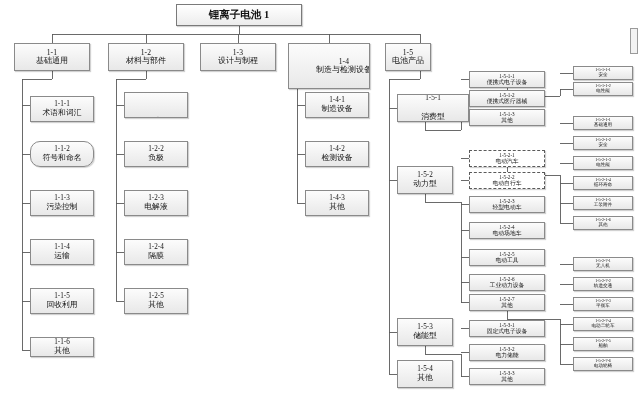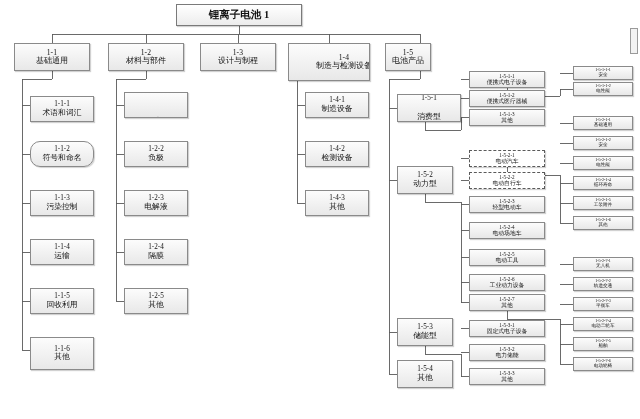--- a/index.html
+++ b/index.html
@@ -151,21 +151,21 @@
         <span class="name">基础通用</span>
       </div>
       <div class="node lv-1" style="left: 108px; top: 43px; width: 76px; height: 28px;">
         <span class="code">1-2</span>
         <span class="name">材料与部件</span>
       </div>
       <div class="node lv-1" style="left: 200px; top: 43px; width: 76px; height: 28px;">
         <span class="code">1-3</span>
         <span class="name">设计与制程</span>
       </div>
-      <div class="node lv-1" style="left: 288px; top: 43px; width: 82px; height: 38px; padding-left: 30px;">
+      <div class="node lv-1" style="left: 288px; top: 43px; width: 82px; height: 46px; padding-left: 30px;">
         <span class="code">1-4</span>
         <span class="name">制造与检测设备</span>
       </div>
       <div class="node lv-1" style="left: 385px; top: 43px; width: 46px; height: 28px;">
         <span class="code">1-5</span>
         <span class="name">电池产品</span>
       </div>
       <div class="node lv-2" style="left: 30px; top: 96px; width: 64px; height: 26px;">
         <span class="code">1-1-1</span>
         <span class="name">术语和词汇</span>
@@ -179,21 +179,21 @@
         <span class="name">污染控制</span>
       </div>
       <div class="node lv-2" style="left: 30px; top: 239px; width: 64px; height: 26px;">
         <span class="code">1-1-4</span>
         <span class="name">运输</span>
       </div>
       <div class="node lv-2" style="left: 30px; top: 288px; width: 64px; height: 26px;">
         <span class="code">1-1-5</span>
         <span class="name">回收利用</span>
       </div>
-      <div class="node lv-2" style="left: 30px; top: 337px; width: 64px; height: 33px;">
+      <div class="node lv-2" style="left: 30px; top: 337px; width: 64px; height: 20px;">
         <span class="code">1-1-6</span>
         <span class="name">其他</span>
       </div>
       <div class="node lv-2" style="left: 124px; top: 92px; width: 64px; height: 26px; gap: 24px;">
         <span class="code">1-2-1</span>
         <span class="name">正极</span>
       </div>
       <div class="node lv-2" style="left: 124px; top: 141px; width: 64px; height: 26px;">
         <span class="code">1-2-2</span>
         <span class="name">负极</span>
@@ -215,21 +215,21 @@
         <span class="name">制造设备</span>
       </div>
       <div class="node lv-2" style="left: 305px; top: 141px; width: 64px; height: 26px;">
         <span class="code">1-4-2</span>
         <span class="name">检测设备</span>
       </div>
       <div class="node lv-2" style="left: 305px; top: 190px; width: 64px; height: 26px;">
         <span class="code">1-4-3</span>
         <span class="name">其他</span>
       </div>
-      <div class="node lv-2" style="left: 397px; top: 94px; width: 64px; height: 28px; gap: 11px;">
+      <div class="node lv-2" style="left: 397px; top: 94px; width: 72px; height: 28px; gap: 11px;">
         <span class="code">1-5-1</span>
         <span class="name">消费型</span>
       </div>
       <div class="node lv-2" style="left: 397px; top: 166px; width: 56px; height: 28px;">
         <span class="code">1-5-2</span>
         <span class="name">动力型</span>
       </div>
       <div class="node lv-2" style="left: 397px; top: 318px; width: 56px; height: 28px;">
         <span class="code">1-5-3</span>
         <span class="name">储能型</span>

